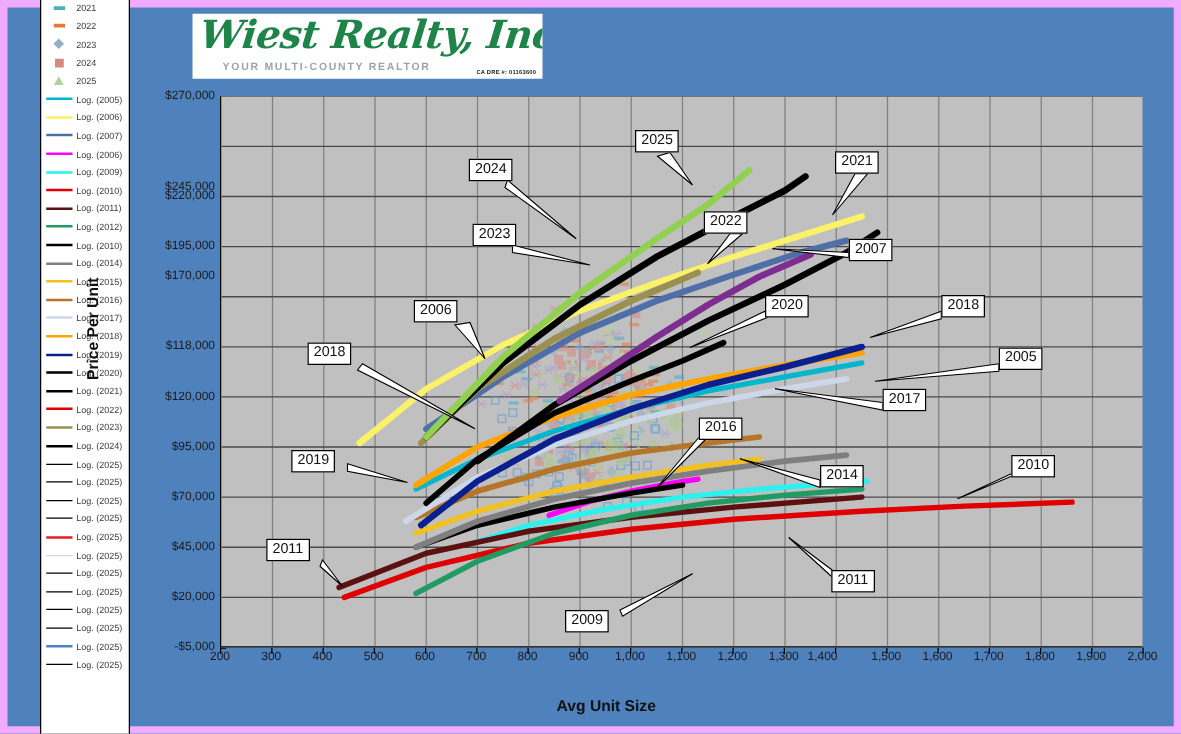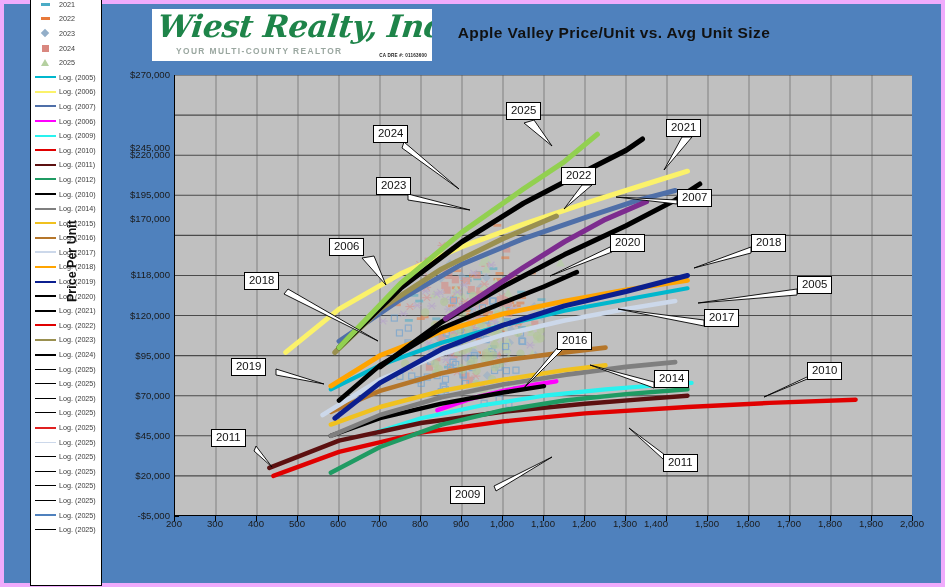--- a/index.html
+++ b/index.html
@@ -10,21 +10,21 @@
     background:#4f81bd;
     font-family:"Liberation Sans", sans-serif;
     overflow:hidden;
     position:relative;
   }
 
   
   #chart-frame {
     position:absolute; left:0; top:0; width:945px; height:587px;
     background:#4f81bd;
-    border:4px solid #f0abfc;
+    border:6px solid #f0abfc;
   }
 
   
   #legend-panel {
     position:absolute; left:26px; top:-10px;
     width:72px; height:592px;
     background:#ffffff;
     border:1.5px solid #000000;
     padding:2px 2px 0 2px;
     overflow:hidden;
@@ -372,23 +372,23 @@
         </div>
       </div>
   </div>
 
   <div id="logo-box">
     <div id="logo-script">Wiest Realty, Inc</div>
     <div id="logo-sub">YOUR MULTI-COUNTY REALTOR</div>
     <div id="logo-dre">CA DRE #: 01163600</div>
   </div>
 
-  <div id="chart-title">Apple Valley Price/Unit vs. Avg Unit Size</div>
 
   <div id="y-axis-title">Price Per Unit</div>
+  <div id="x-axis-title">Avg Unit Size</div>
 
   <div id="y-ticklabels">
       <div class="ylab" style="top: 65px;">$270,000</div>
       <div class="ylab" style="top: 105.091px; margin-top: 33px;">$245,000</div>
       <div class="ylab" style="top: 145.182px;">$220,000</div>
       <div class="ylab" style="top: 185.273px;">$195,000</div>
       <div class="ylab" style="top: 209px;">$170,000</div>
       <div class="ylab" style="top: 265.455px;">$118,000</div>
       <div class="ylab" style="top: 305.545px;">$120,000</div>
       <div class="ylab" style="top: 345.636px;">$95,000</div>

